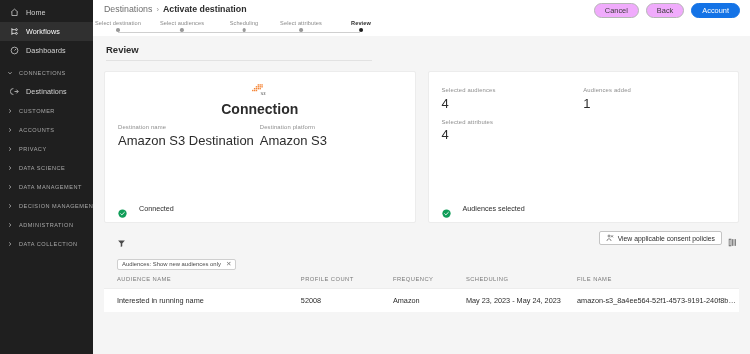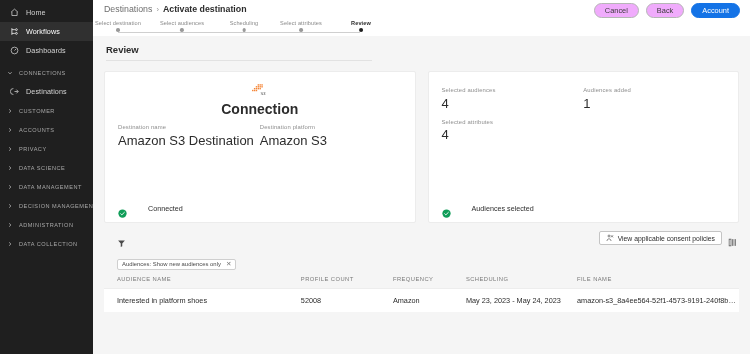--- a/index.html
+++ b/index.html
@@ -130,21 +130,21 @@
     margin-top: 2px;
   }
   .kv-grid { display: flex; margin-top: 7px; }
   .kv-col { flex: 1; }
   .kv { margin-bottom: 8px; }
   .kv-label { font-size: 5.9px; color: #8f8f8f; letter-spacing: 0.15px; }
   .kv-value { font-size: 13px; color: #2c2c2c; margin-top: 2.5px; }
 
   .card-status {
     position: absolute; left: 13px; bottom: 9px;
-    display: flex; align-items: center; gap: 21px;
+    display: flex; align-items: center; gap: 12px;
   }
   .status-check { width: 9px; height: 9px; flex: 0 0 9px; }
   .status-text { font-size: 7.2px; color: #2c2c2c; }
 
   
   .s3-logo { width: 15px; height: 14px; position: relative; }
 
   
   .table-area { margin-top: 11px; position: relative; }
   .tbl-toolbar { position: relative; height: 14px; }
@@ -495,21 +495,21 @@
             <tr>
               <th class="c-name">AUDIENCE NAME</th>
               <th class="c-count">PROFILE COUNT</th>
               <th class="c-freq">FREQUENCY</th>
               <th class="c-sched">SCHEDULING</th>
               <th class="c-file">FILE NAME</th>
             </tr>
           </thead>
           <tbody>
             <tr>
-              <td class="c-name">Interested in platform shoes</td>
+              <td class="c-name">Interested in running name</td>
               <td class="c-count">52008</td>
               <td class="c-freq">Amazon</td>
               <td class="c-sched">May 23, 2023 - May 24, 2023</td>
               <td class="c-file">amazon-s3_8a4ee564-52f1-4573-9191-240f8b427e4e_20230523_0805..</td>
             </tr>
           </tbody>
         </table>
 
       </div>
 

